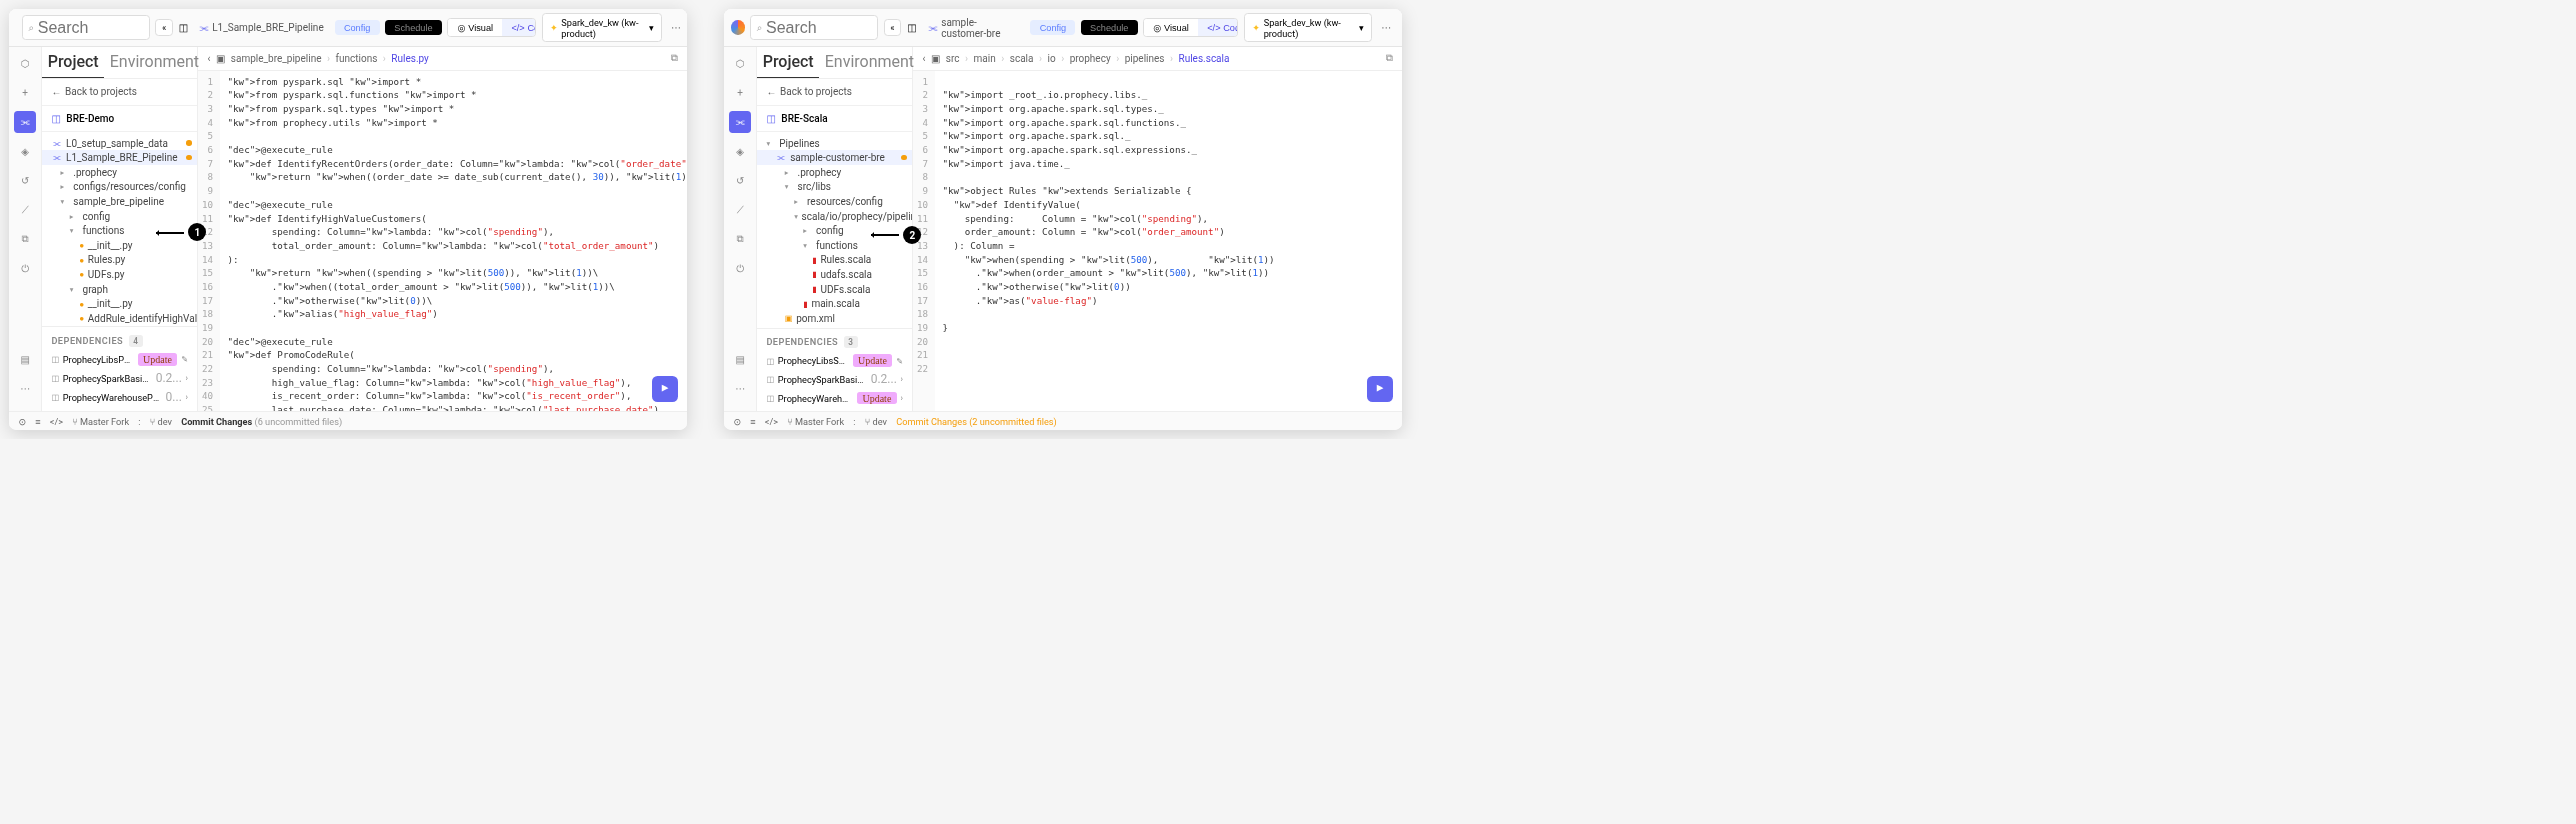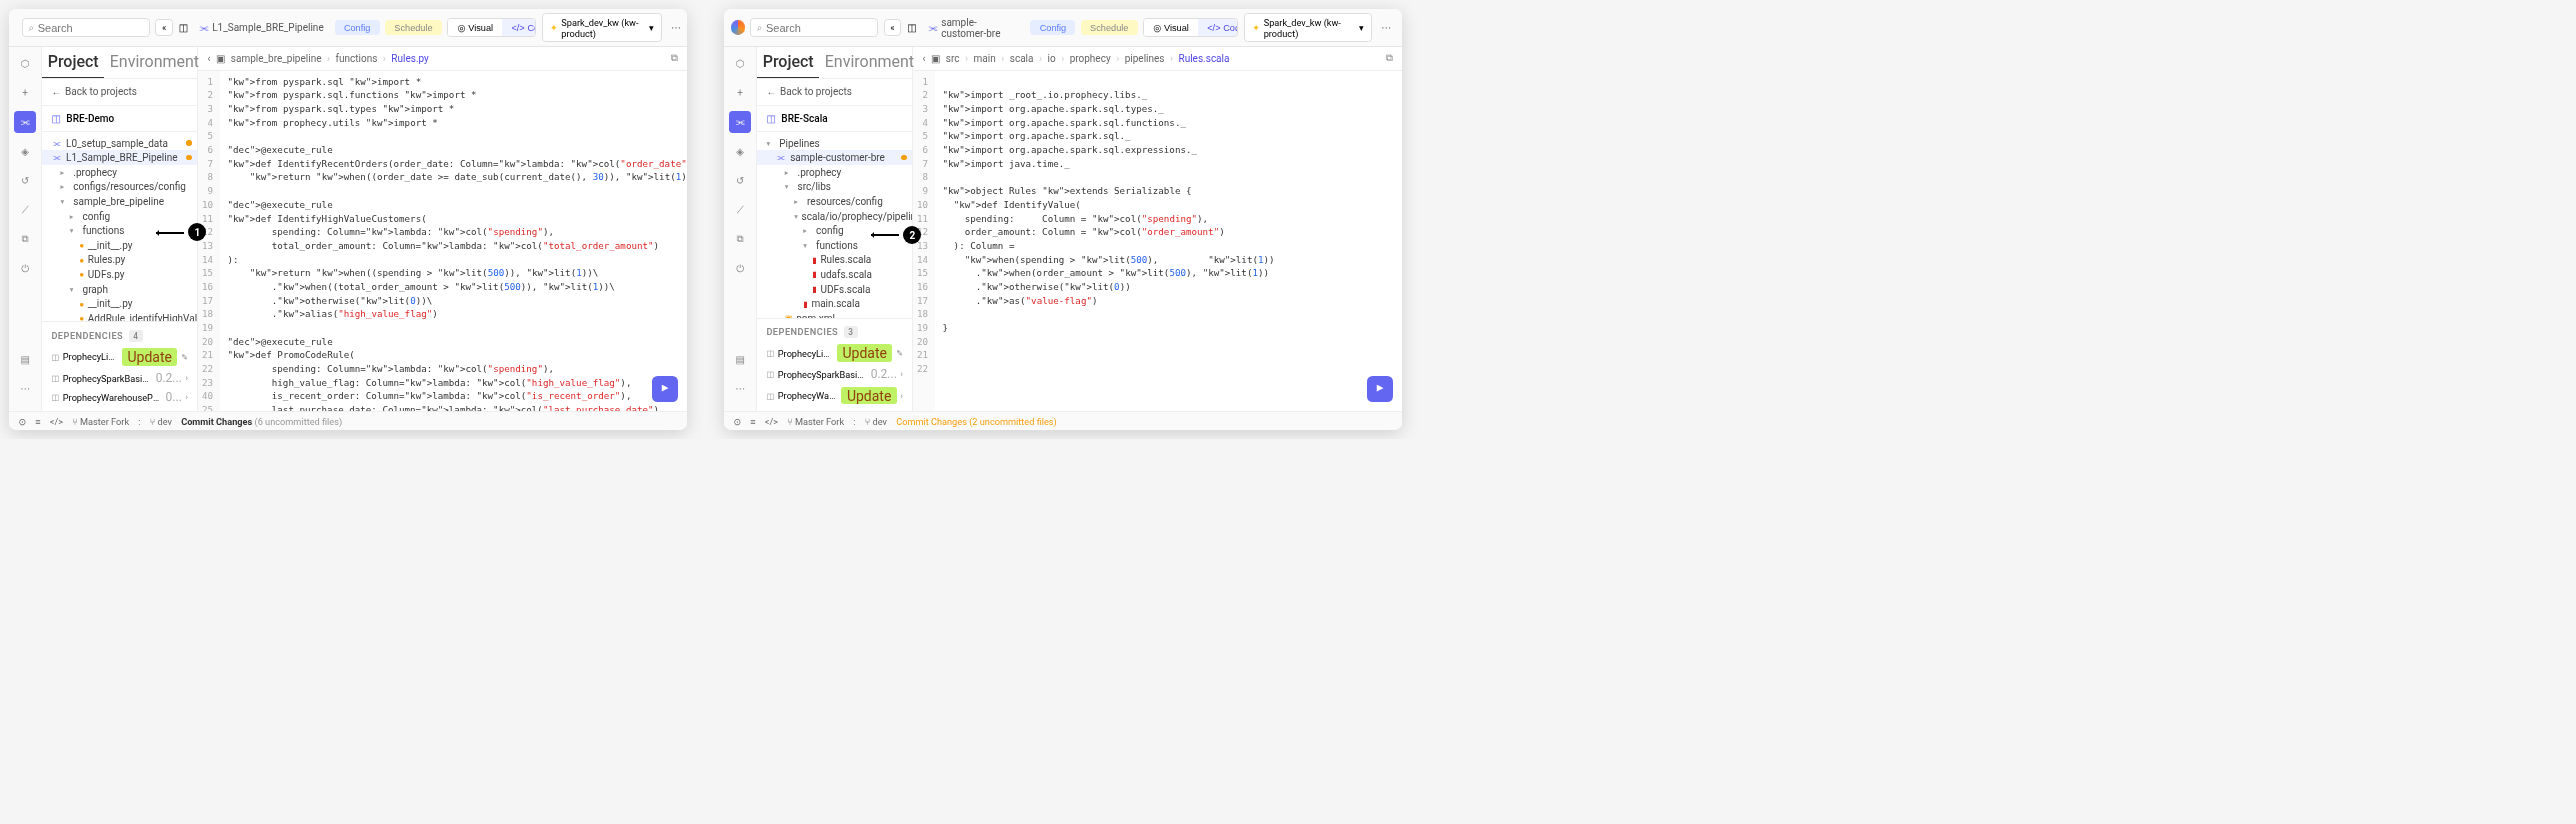--- a/index.html
+++ b/index.html
@@ -1,29 +1,29 @@
 <!DOCTYPE html>
 <html style="font-size:14.7px"><head>
 <meta charset="utf-8">
 <style>
 * { box-sizing: border-box; margin: 0; padding: 0; }
 body { font-family: -apple-system, BlinkMacSystemFont, "Segoe UI", Roboto, sans-serif; font-size: 10px; background: #f5f5f5; display: flex; gap: 37px; padding: 9.2px; }
 .window { background: #fff; border-radius: 7.3px; box-shadow: 0 3.7px 18.3px rgba(0,0,0,0.15); width: 678px; height: 421px; display: flex; flex-direction: column; overflow: hidden; position: relative; }
 .topbar { display: flex; align-items: center; padding: 3.7px 7.3px; border-bottom: 0.9px solid #e5e5e5; gap: 5.5px; background: #fafafa; }
 .logo { width: 14.7px; height: 14.7px; border-radius: 50%; background: conic-gradient(#ff6b35, #f7931e, #4a90e2, #7b68ee); }
 .search-box { flex: 0 0 128px; display: flex; align-items: center; gap: 3.7px; padding: 2.7px 5.5px; border: 0.9px solid #ddd; border-radius: 3.7px; background: #fff; color: #999; }
-.search-box input { border: none; outline: none; font-size: 11px; width: 100%; }
+.search-box input { border: none; outline: none; font-size: 16px; width: 100%; }
 .topbar-right { display: flex; align-items: center; gap: 5.5px; margin-left: auto; }
 .btn-collapse { padding: 1.8px 5.5px; border: 0.9px solid #ddd; border-radius: 3.7px; background: #fff; cursor: pointer; font-size: 9.2px; }
 .cube-icon { width: 13px; height: 13px; display: inline-flex; align-items: center; justify-content: center; }
 .pipeline-chip { display: flex; align-items: center; gap: 3.7px; padding: 1.8px 5.5px; border-radius: 3.7px; font-size: 10px; color: #555; }
 .pipeline-chip .pipeline-icon { color: #6366f1; }
 .config-btn, .schedule-btn { padding: 2.7px 9.2px; border-radius: 3.7px; font-size: 9.2px; border: none; cursor: pointer; }
 .config-btn { background: #e5edff; color: #5b7cff; }
-.schedule-btn { background: #fef9c3; color: #888; }
+.schedule-btn { background: #000000; color: #888; }
 .toggle-group { display: flex; border: 0.9px solid #ddd; border-radius: 3.7px; overflow: hidden; }
 .toggle-btn { padding: 2.7px 9.2px; font-size: 9.2px; background: #fff; border: none; cursor: pointer; display: flex; align-items: center; gap: 2.7px; }
 .toggle-btn.active { background: #eef2ff; color: #4f46e5; }
 .fabric-select { display: flex; align-items: center; gap: 3.7px; padding: 2.7px 7.3px; border: 0.9px solid #ddd; border-radius: 3.7px; background: #fff; font-size: 9.2px; }
 .fabric-select .star { color: #fbbf24; }
 .ellipsis { padding: 1.8px 3.7px; cursor: pointer; color: #666; }
 
 .body { display: flex; flex: 1; overflow: hidden; }
 .rail { width: 33px; background: #fafafa; border-right: 0.9px solid #eee; display: flex; flex-direction: column; align-items: center; padding: 5.5px 0; gap: 7.3px; }
 .rail-item { width: 22px; height: 22px; display: flex; align-items: center; justify-content: center; border-radius: 3.7px; cursor: pointer; color: #888; }
@@ -49,21 +49,21 @@
 .file-icon { color: #f59e0b; font-size: 8.2px; }
 .scala-icon { color: #dc2626; font-size: 8.2px; }
 .chevron { color: #999; font-size: 7.3px; width: 9.2px; }
 
 .deps { border-top: 0.9px solid #eee; padding: 3.7px 0; }
 .deps-header { display: flex; align-items: center; gap: 5.5px; padding: 3.7px 9.2px; font-size: 9.2px; color: #888; font-weight: 600; letter-spacing: 0.5px; }
 .deps-header .count { background: #eee; border-radius: 2.7px; padding: 0.9px 4.6px; font-size: 8.2px; }
 .dep-item { display: flex; align-items: center; gap: 3.7px; padding: 2.7px 9.2px; font-size: 9.2px; }
 .dep-item .cube { color: #999; font-size: 8.2px; }
 .dep-item .name { flex: 1; overflow: hidden; text-overflow: ellipsis; white-space: nowrap; }
-.dep-item .update-badge { background: #bef264; color: #92400e; padding: 0.9px 5.5px; border-radius: 2.7px; font-size: 14px; }
+.dep-item .update-badge { background: #f0abfc; color: #92400e; padding: 0.9px 5.5px; border-radius: 2.7px; font-size: 10px; font-family: Liberation Serif, serif; }
 .dep-item .ver { color: #aaa; font-size: 12px; }
 .dep-item .pencil { color: #888; font-size: 8.2px; cursor: pointer; }
 .dep-item .arrow { color: #888; font-size: 8.2px; cursor: pointer; }
 
 .editor { flex: 1; display: flex; flex-direction: column; overflow: hidden; }
 .breadcrumb { display: flex; align-items: center; gap: 5.5px; padding: 5.5px 9.2px; border-bottom: 0.9px solid #eee; font-size: 10px; color: #666; }
 .breadcrumb .sep { color: #ccc; }
 .breadcrumb .current { color: #4f46e5; }
 .breadcrumb .copy-icon { margin-left: auto; color: #888; cursor: pointer; }
 .code-area { flex: 1; display: flex; overflow: auto; font-family: 'Menlo', 'Consolas', monospace; font-size: 9.2px; line-height: 1.5; position: relative; }

